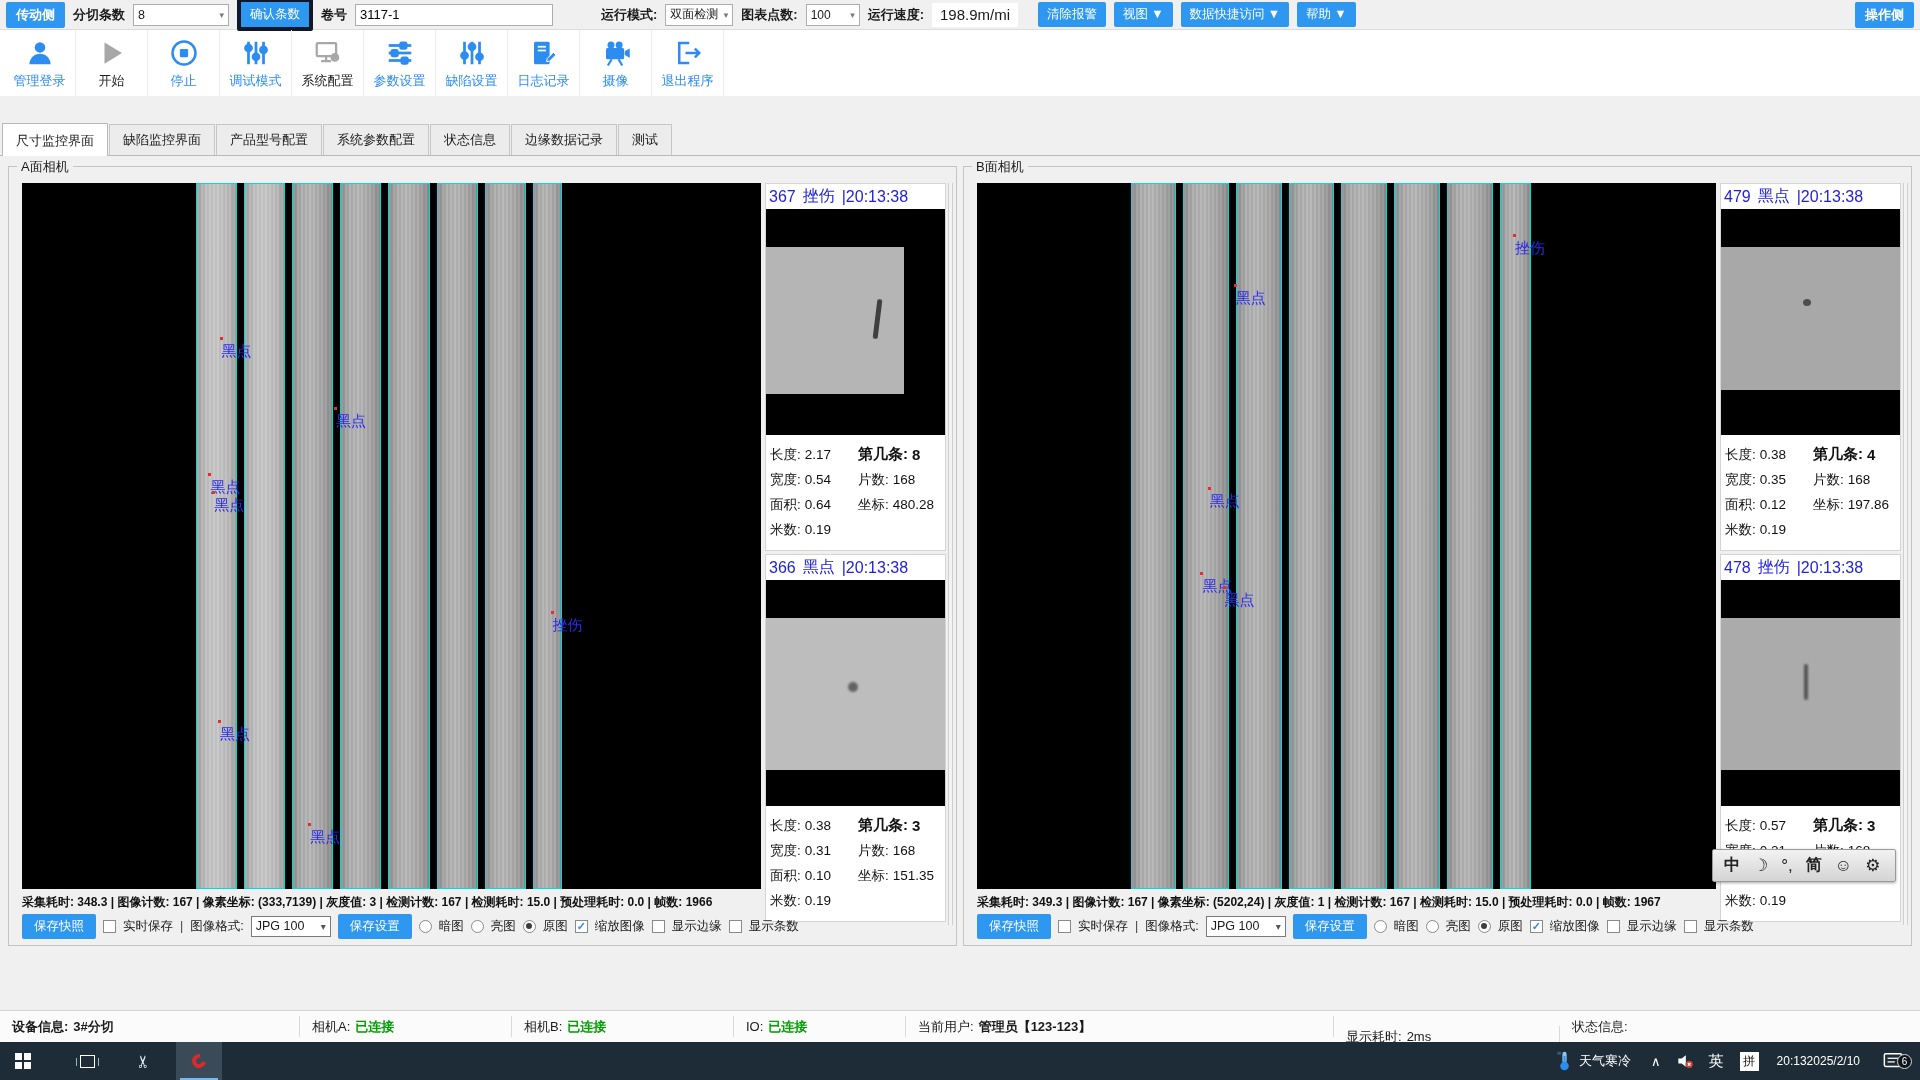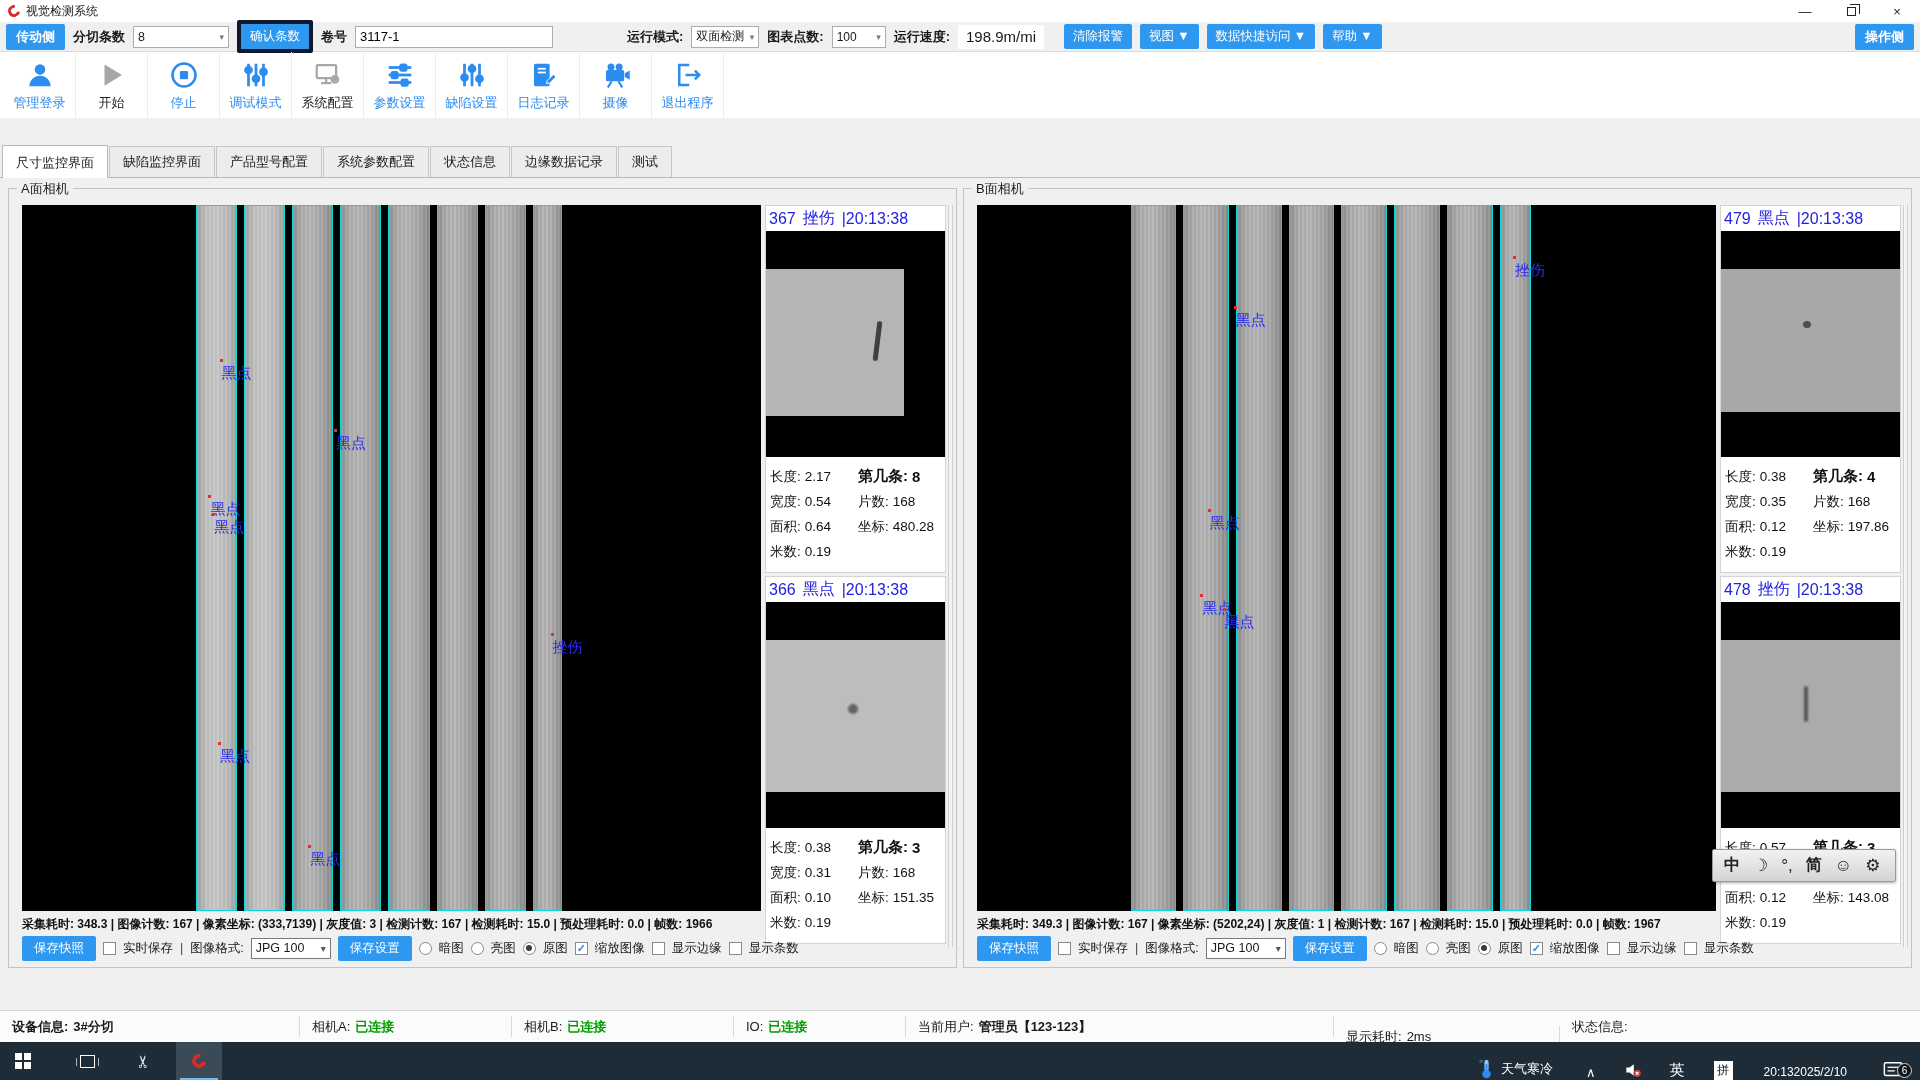--- a/index.html
+++ b/index.html
@@ -112,21 +112,21 @@
   .tb-item{width:46px;height:100%;display:flex;align-items:center;justify-content:center;position:relative;}
   .start-glyph{display:grid;grid-template-columns:7px 7px;grid-template-rows:7px 7px;gap:2px;}
   .start-glyph span{background:#fff;}
   .taskview-glyph{width:15px;height:13px;border:1.5px solid #fff;position:relative;background:transparent;}
   .taskview-glyph::before{content:'';position:absolute;left:-5px;top:2px;width:4px;height:8px;border-left:1.5px solid #9db4c4;}
   .taskview-glyph::after{content:'';position:absolute;right:-5px;top:2px;width:4px;height:8px;border-right:1.5px solid #9db4c4;}
   .snip-glyph{font-size:17px;color:#e8eef4;transform:rotate(-90deg);}
   .tb-app{background:#3a4a56;}
   .tb-app::after{content:'';position:absolute;left:4px;right:4px;bottom:0;height:2px;background:#76b9ed;}
   .tb-app .app-logo{margin:0;border-width:4px;width:14px;height:14px;}
-  .tb-right{margin-left:auto;display:flex;align-items:flex-end;height:100%;gap:17px;padding-right:6px;}
+  .tb-right{margin-left:auto;display:flex;align-items:center;height:100%;gap:4px;padding-right:6px;}
   .weather{display:flex;align-items:center;gap:6px;font-size:13px;padding:0 10px;}
   .tb-txt{font-size:13px;padding:0 6px;}
   .ime-box{background:#fff;color:#111;font-size:12px;width:19px;height:19px;display:flex;align-items:center;
     justify-content:center;margin:0 6px;}
   .clock{display:flex;flex-direction:row;align-items:center;justify-content:center;font-size:12px;
     line-height:15px;padding:0 8px;}
   .notif{position:relative;padding:0 10px;display:flex;align-items:center;}
   .notif-badge{position:absolute;right:2px;bottom:2px;width:15px;height:15px;border-radius:50%;background:#10151a;
     border:1px solid #cfd6dc;color:#fff;font-size:10px;display:flex;align-items:center;justify-content:center;}
 
@@ -135,43 +135,32 @@
     background:linear-gradient(#f2f2f2,#d4d4d4);box-shadow:0 1px 3px rgba(0,0,0,.35);display:flex;align-items:center;
     gap:13px;padding:0 11px;color:#222;z-index:40;}
   .ime-item{font-size:17px;}
   .ime-item.cjk{font-weight:700;font-size:16px;}
 </style>
 </head>
 <body>
 
 <div class="screen">
 
-  <div class="titlebar">
-    <span class="app-logo"></span>
-    <span>视觉检测系统</span>
-    <div class="win-controls">
-      <div class="win-btn">—</div>
-      <div class="win-btn">
-          <span class="max-glyph"></span>
-        </div>
-      <div class="win-btn">×</div>
-    </div>
-  </div>
 
   <div class="toolbar">
     <button class="btn btn-side">传动侧</button>
     <span class="lbl-b">分切条数</span>
     <div class="dd" style="width:96px;">
       <span>8</span>
       <span class="arr">▾</span>
     </div>
     <button class="btn btn-confirm">确认条数</button>
     <span class="lbl-b">卷号</span>
     <input class="ipt" style="width: 198px;" value="3117-1">
-    <span class="lbl-b" style="margin-left:66px;text-align:center;">运行模式:</span>
+    <span class="lbl-b" style="margin-left:40px;text-align:center;">运行模式:</span>
     <div class="dd" style="width:68px;font-size:12px;">
       <span>双面检测</span>
       <span class="arr">▾</span>
     </div>
     <span class="lbl-b">图表点数:</span>
     <div class="dd" style="width:54px;font-size:12px;">
       <span>100</span>
       <span class="arr">▾</span>
     </div>
     <span class="lbl-b">运行速度:</span>

